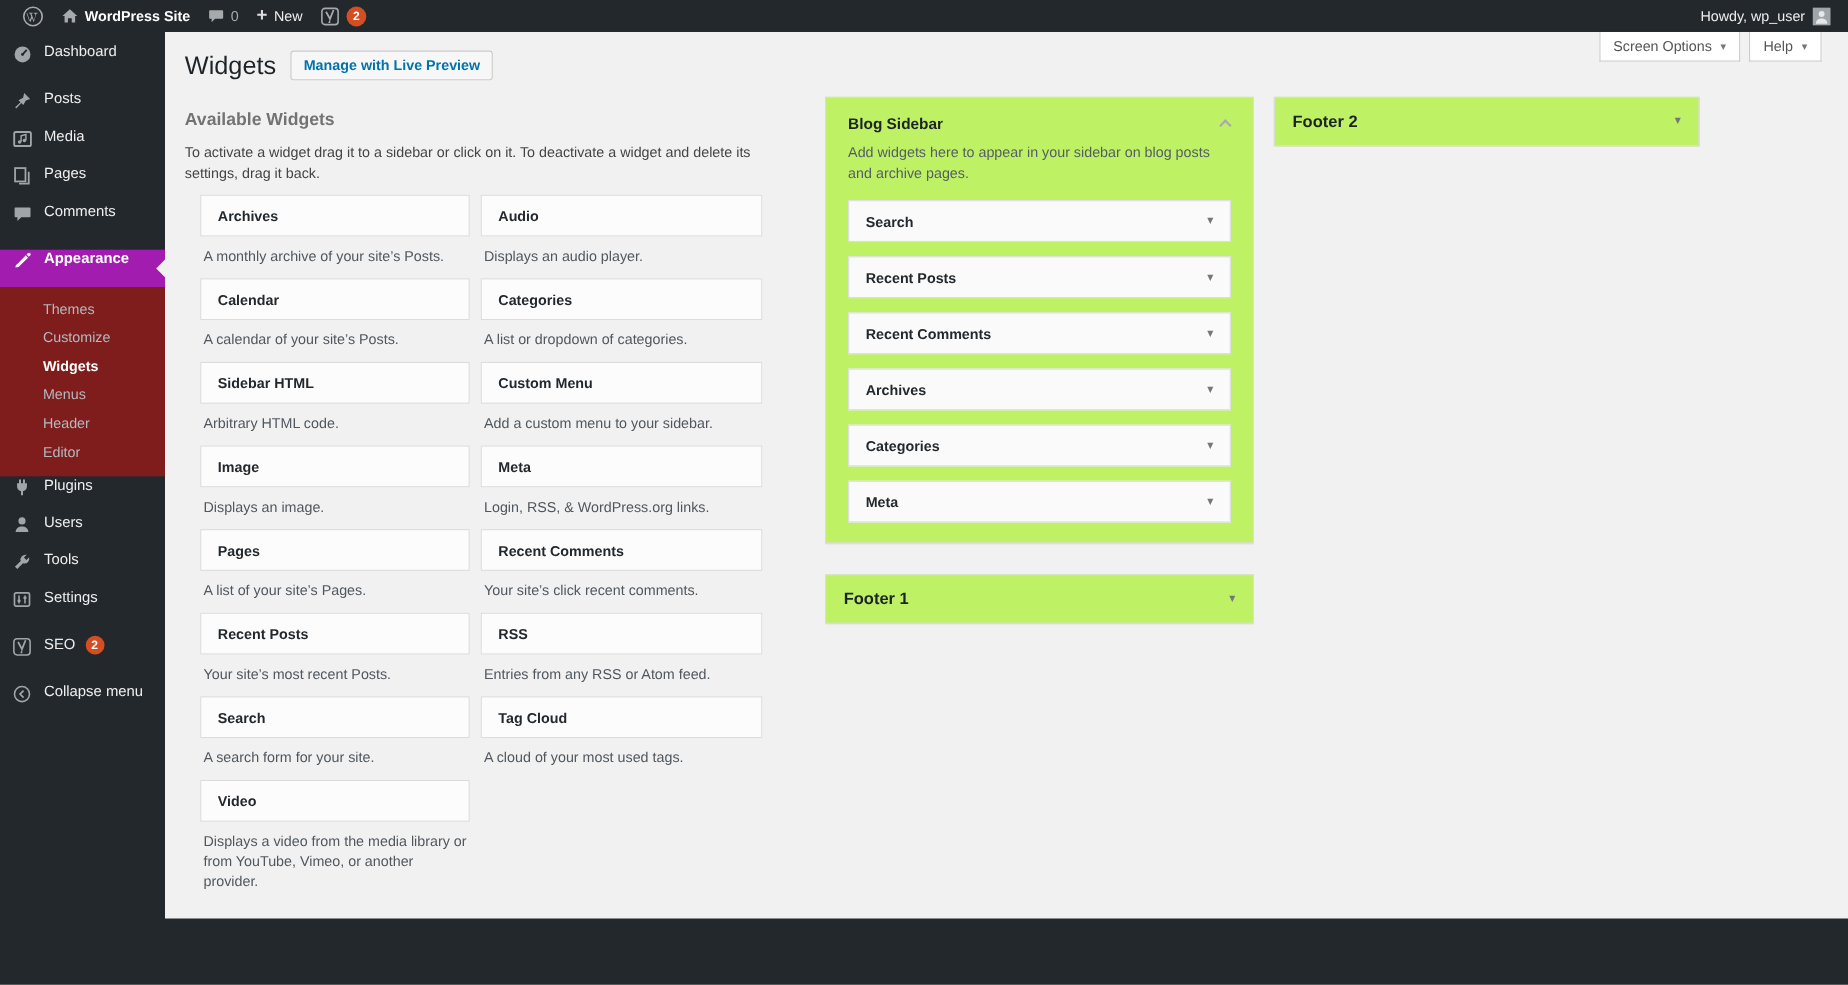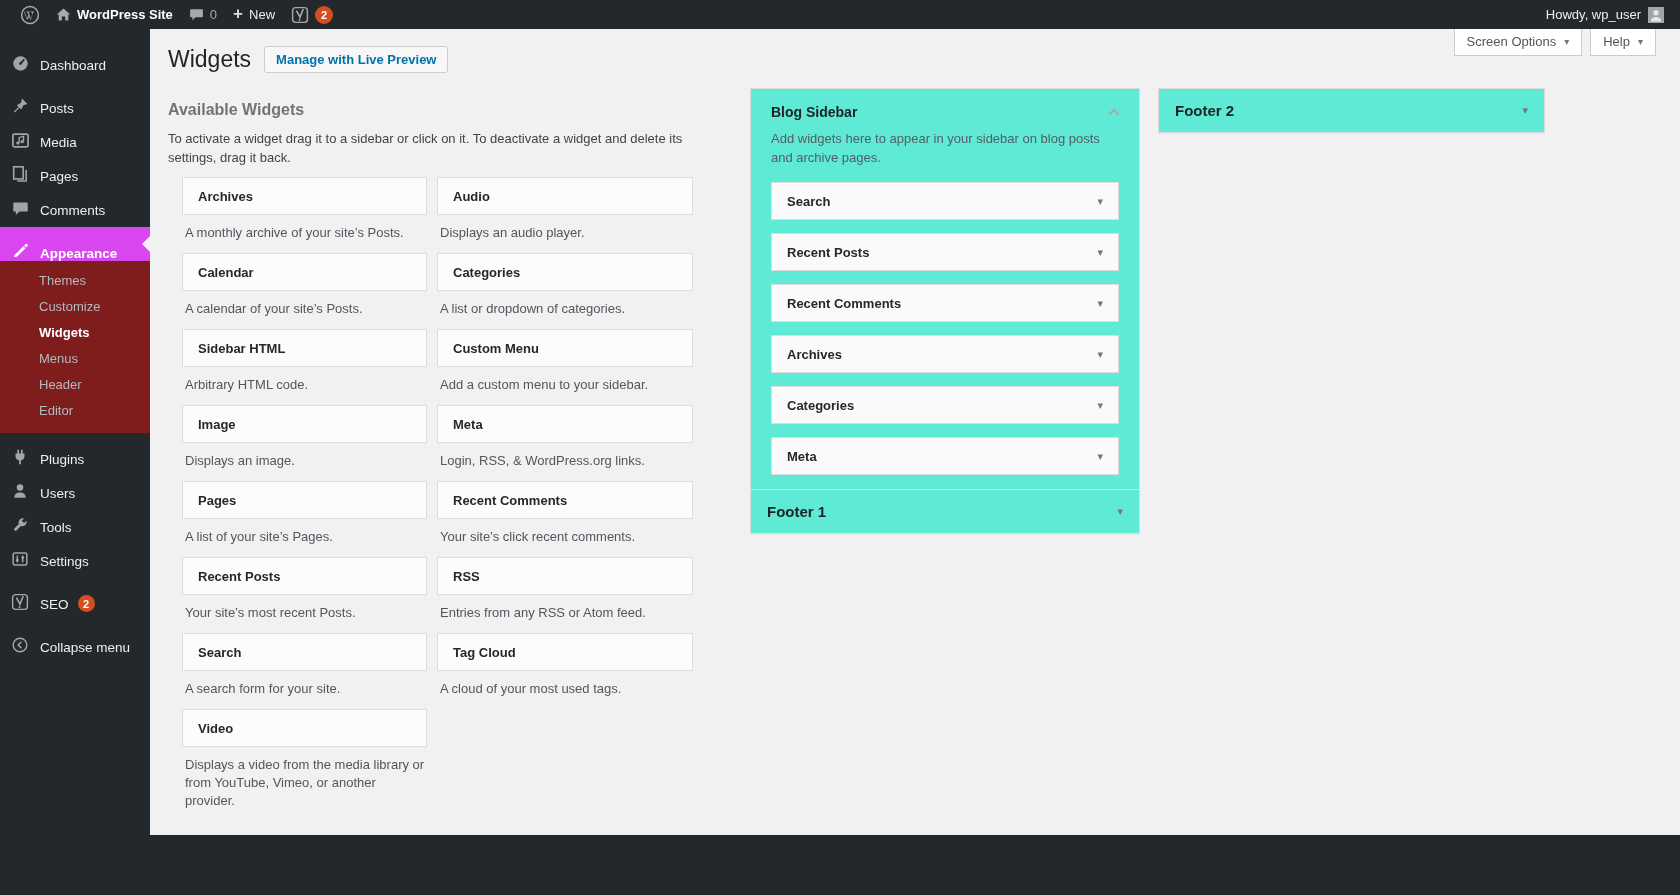--- a/index.html
+++ b/index.html
@@ -29,24 +29,24 @@
   .ab-right { margin-left:auto; display:flex; align-items:center; gap:7px; height:100%; padding:0 4px; cursor:pointer; }
   .ab-howdy { color:#eee; }
   .avatar { width:16px; height:16px; background:#a0a5aa; display:block; }
 
   
   .side-menu {
     position:absolute; top:29px; left:0; width:150px; height:806px;
     background:#23282d; color:#eee; font-size:13.5px; z-index:40;
   }
   .menu-sep { height:9px; }
-  .mi { display:flex; align-items:flex-end; height:34px; padding:0 8px 0 10px; gap:10px; position:relative; cursor:pointer; }
+  .mi { display:flex; align-items:flex-start; height:34px; padding:0 8px 0 10px; gap:10px; position:relative; cursor:pointer; }
   .mi .mico { width:20px; height:20px; color:#a0a5aa; display:flex; align-items:center; justify-content:center; flex:none; }
   .mi .mlabel { white-space:nowrap; }
-  .mi.active { background:#d946ef; color:#fff; font-weight:600; }
+  .mi.active { background:#a21caf; color:#fff; font-weight:600; }
   .mi.active .mico { color:#fff; }
   .mi.active .menu-arrow {
     position:absolute; right:0; top:50%; margin-top:-8px; width:0; height:0;
     border:8px solid transparent; border-right-color:#f1f1f1;
   }
   .submenu { background:#7f1d1d; padding:7px 0 9px; }
   .smi { display:block; padding:6px 8px 6px 39px; color:#b4b9be; font-size:13px; line-height:14px; cursor:pointer; }
   .smi.current { color:#fff; font-weight:700; }
   .mi .menu-badge {
     min-width:17px; height:17px; border-radius:9px; background:#d54e21; color:#fff;
@@ -85,21 +85,21 @@
     grid-template-columns:245px 256px; column-gap:10px;
   }
   .wtile {
     height:38px; background:#fcfcfc; border:1px solid #dcdcde;
     display:flex; align-items:center; padding:0 15px;
     font-size:13px; font-weight:700; color:#23282d; cursor:move;
   }
   .wdesc { margin:9px 0 11px 3px; font-size:13px; color:#50575e; line-height:18px; min-height:18px; }
 
   .panel {
-    position:absolute; background:#5eead4; border:1px solid #dcdcde;
+    position:absolute; background:#bef264; border:1px solid #dcdcde;
     box-shadow:0 1px 1px rgba(0,0,0,.04);
   }
   .blog-panel { left:600px; top:59px; width:390px; padding:15px 20px 18px; }
   .panel-title { margin:0; font-size:14px; font-weight:700; color:#1d2327; }
   .panel-desc { font-size:13px; color:#555d66; margin:9px 0 15px; line-height:19px; }
   .srow {
     height:38px; background:#fafafa; border:1px solid #dcdcde;
     display:flex; align-items:center; justify-content:space-between;
     padding:0 15px; margin-bottom:13px; cursor:move;
   }
@@ -109,21 +109,21 @@
   .chev-up {
     position:absolute; top:21px; right:21px; width:8px; height:8px;
     border-top:2px solid #a7aaad; border-right:2px solid #a7aaad;
     transform:rotate(-45deg); cursor:pointer;
   }
   .footer-panel {
     display:flex; align-items:center; justify-content:space-between;
     padding:0 16px; height:45px;gap:38px;
   }
   .footer-panel .panel-title { font-size:15px; }
-  .footer1 { left:600px; top:460px; width:390px; }
+  .footer1 { left:600px; top:493px; width:390px; }
   .footer2 { left:1008px; top:59px; width:387px; }
 </style>
 </head>
 <body>
 
 <div class="admin-bar">
   <div class="ab-left">
     <div class="ab-item">
       <span>
         <svg width="20" height="20" viewBox="0 0 20 20">

